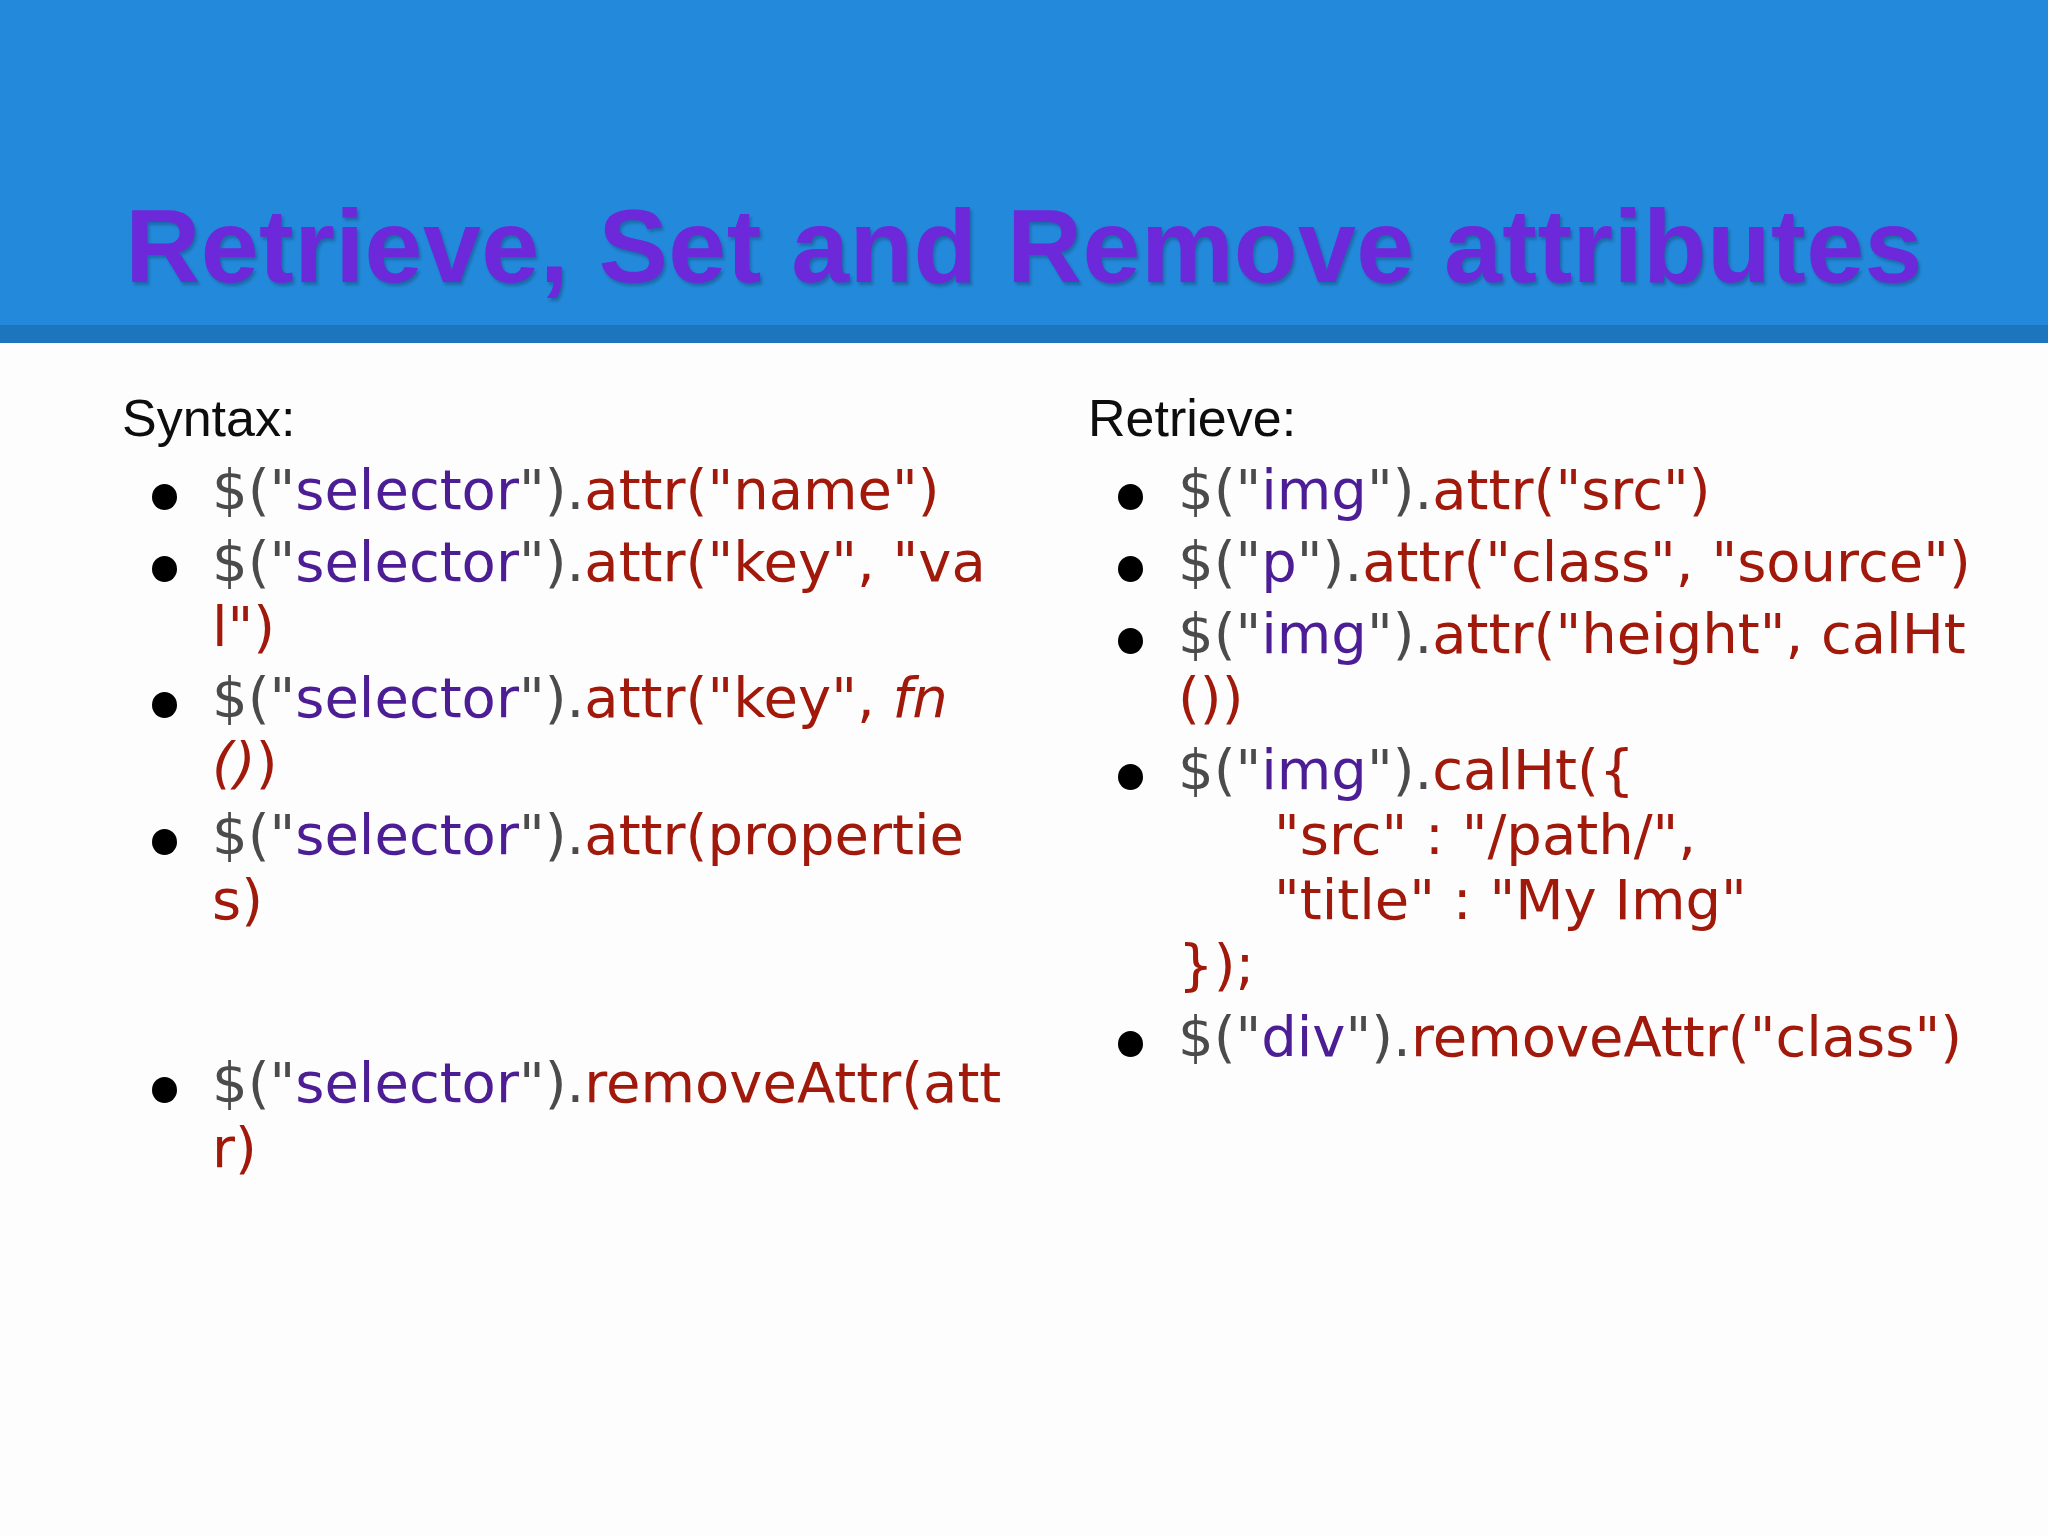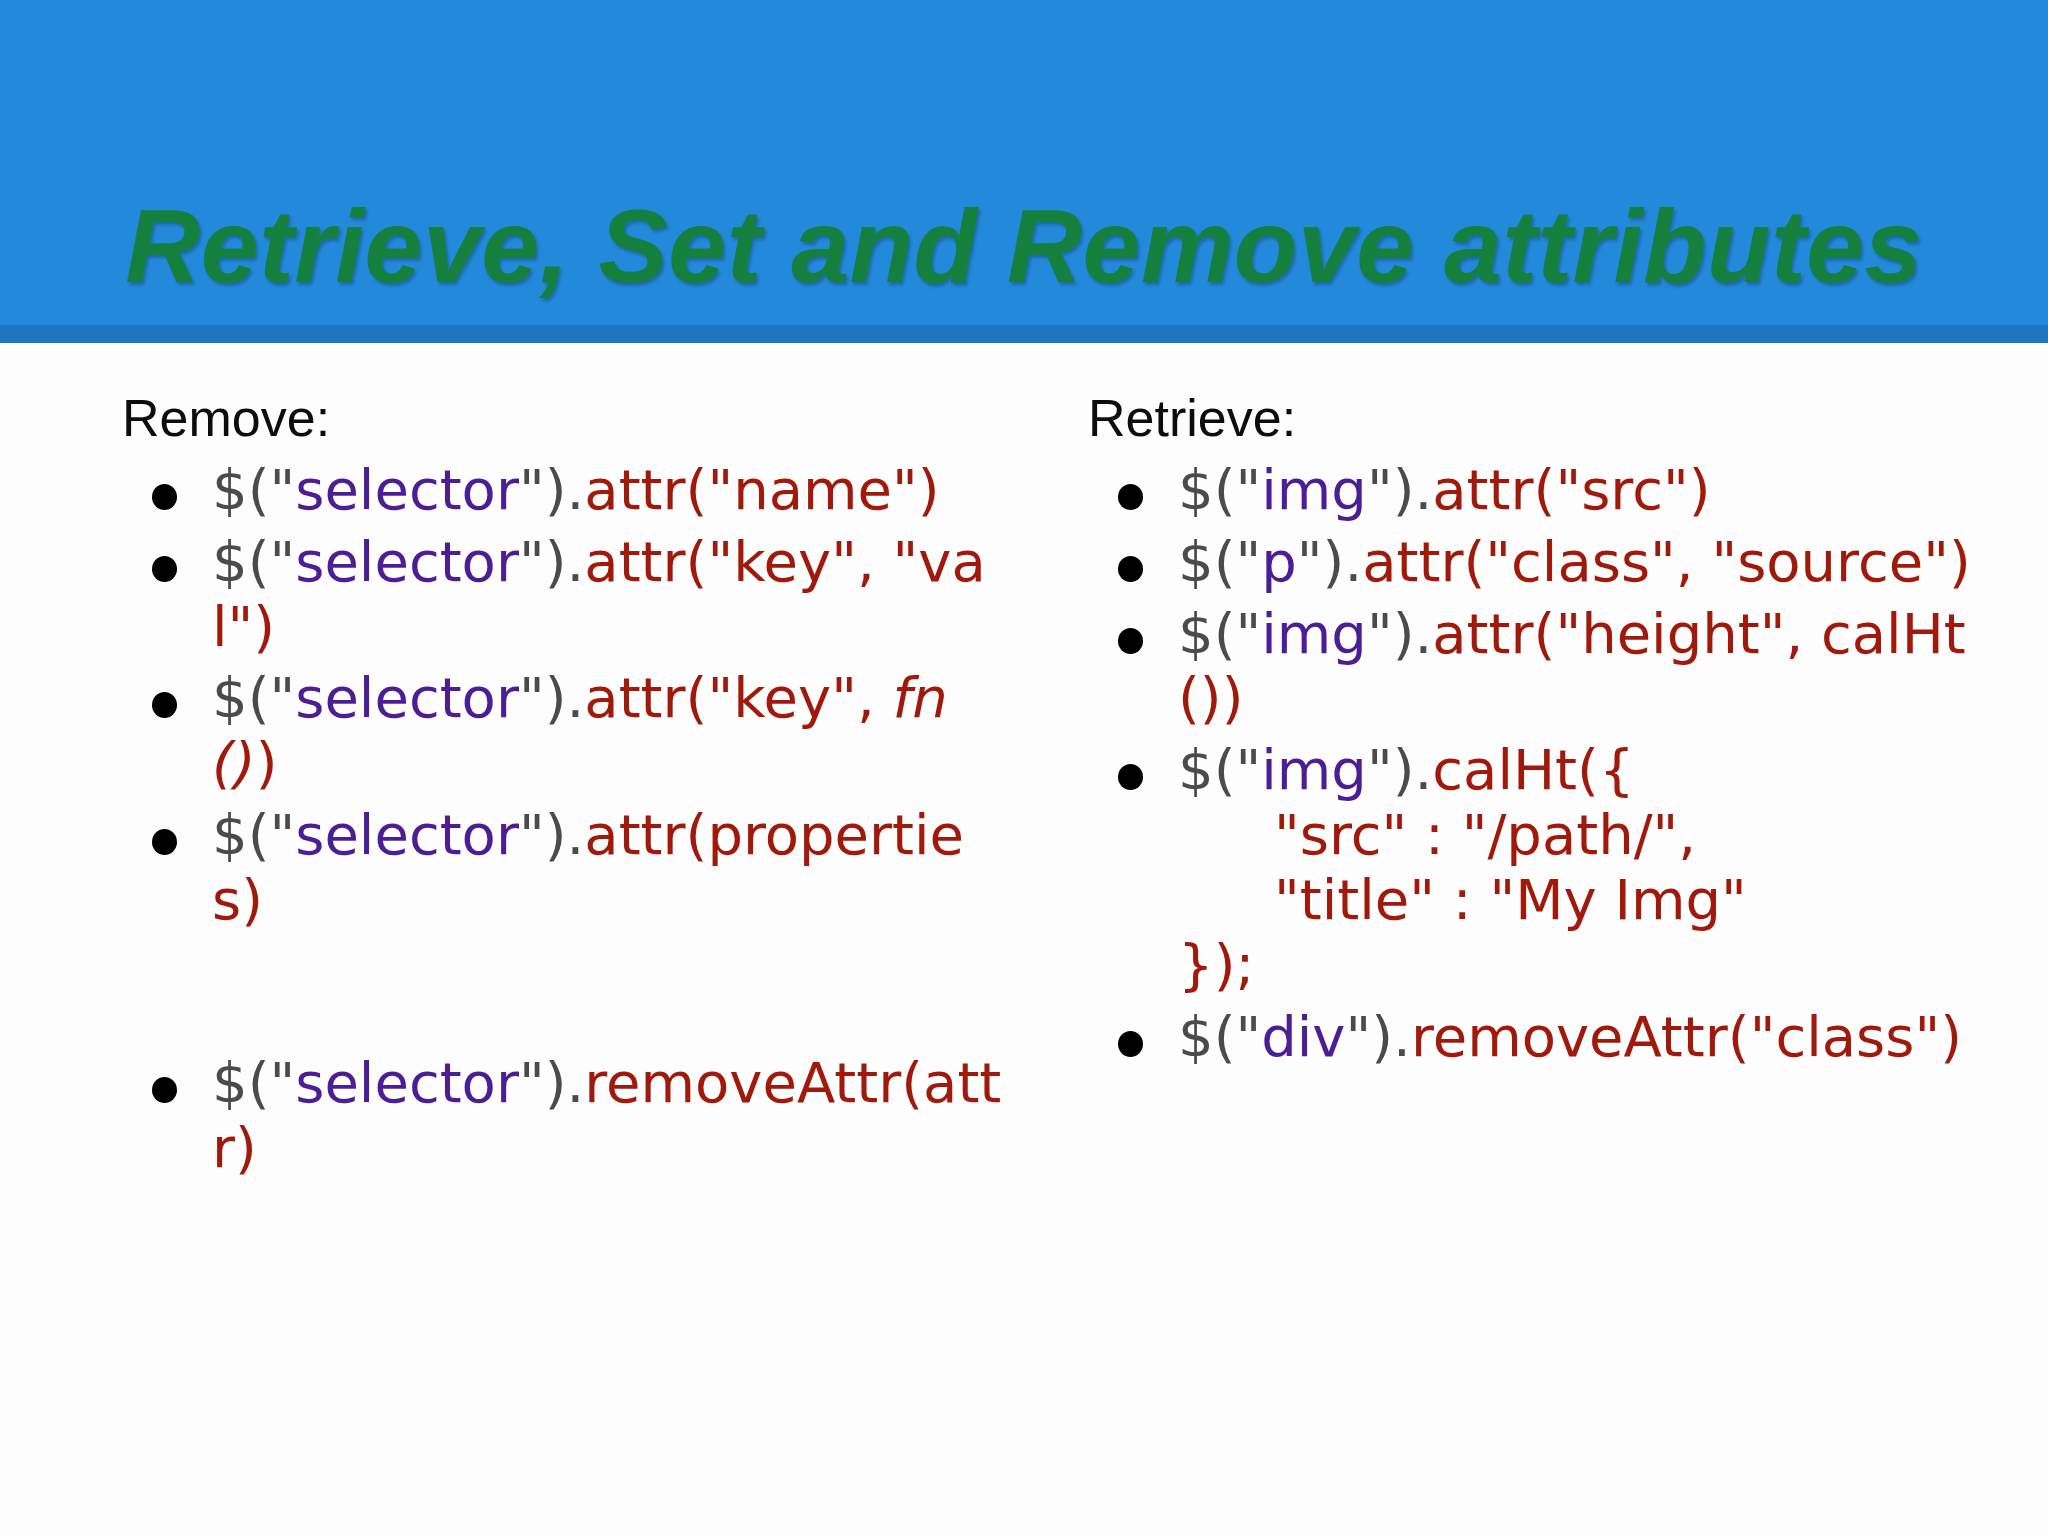--- a/index.html
+++ b/index.html
@@ -34,30 +34,29 @@
   }
   .title {
     position: absolute;
     left: 0;
     top: 0;
     width: 2048px;
     height: 325px;
     display: flex;
     align-items: center;
     justify-content: center;
-    color: #15803d;
+    color: #6d28d9;
     font-family: "Liberation Sans Narrow", "Liberation Sans", sans-serif;
     font-weight: bold;
     font-size: 104px;
     letter-spacing: 0.5px;
     text-shadow: 2px 3px 3px rgba(0,0,0,0.22);
     white-space: nowrap;
     padding-top: 28px;
     box-sizing: border-box;
-    font-style: italic;
   }
 
   
   .body-area {
     position: absolute;
     left: 0;
     top: 343px;
     width: 2048px;
     height: 1193px;
     background: #fdfdfd;
@@ -126,21 +125,21 @@
 </head>
 <body>
 
 <div class="header"></div>
 <div class="header-underline"></div>
 <h1 class="title">Retrieve, Set and Remove attributes</h1>
 
 <div class="body-area">
 
   <div class="column left">
-    <div class="col-heading">Remove:</div>
+    <div class="col-heading">Syntax:</div>
     <ul class="bullet-list">
 
       <li class="bullet-item">
         <span class="tok-gray">$("</span><span class="tok-green">selector</span><span class="tok-gray">").</span><span class="tok-red">attr("name")</span>
       </li>
 
       <li class="bullet-item">
         <span class="tok-gray">$("</span><span class="tok-green">selector</span><span class="tok-gray">").</span><span class="tok-red">attr("key", "val")</span>
       </li>
 

